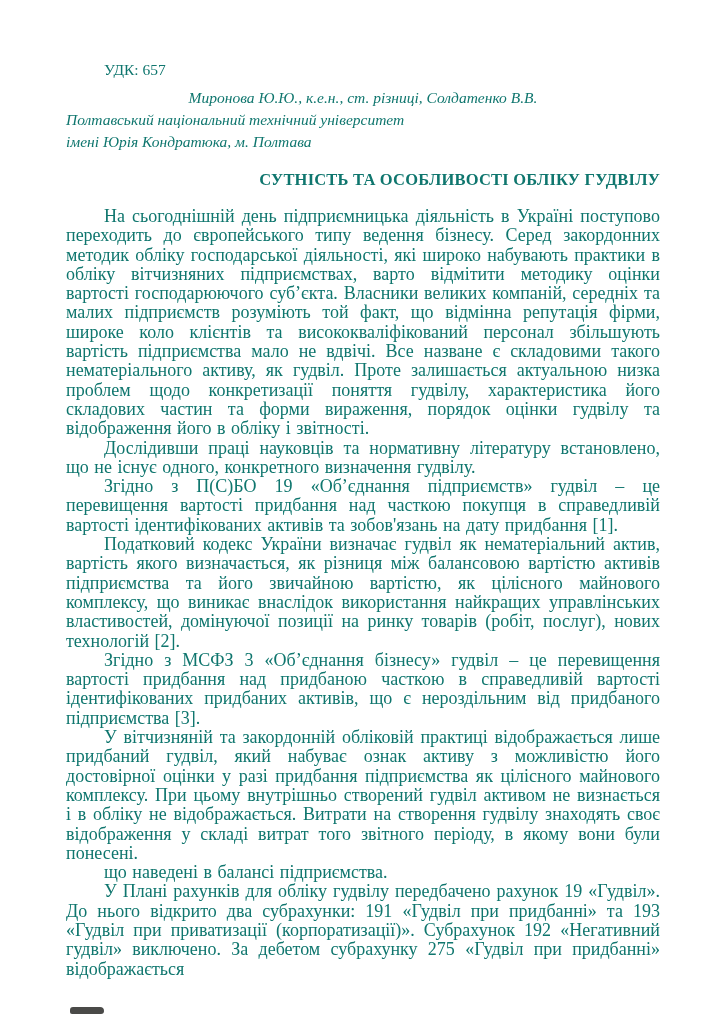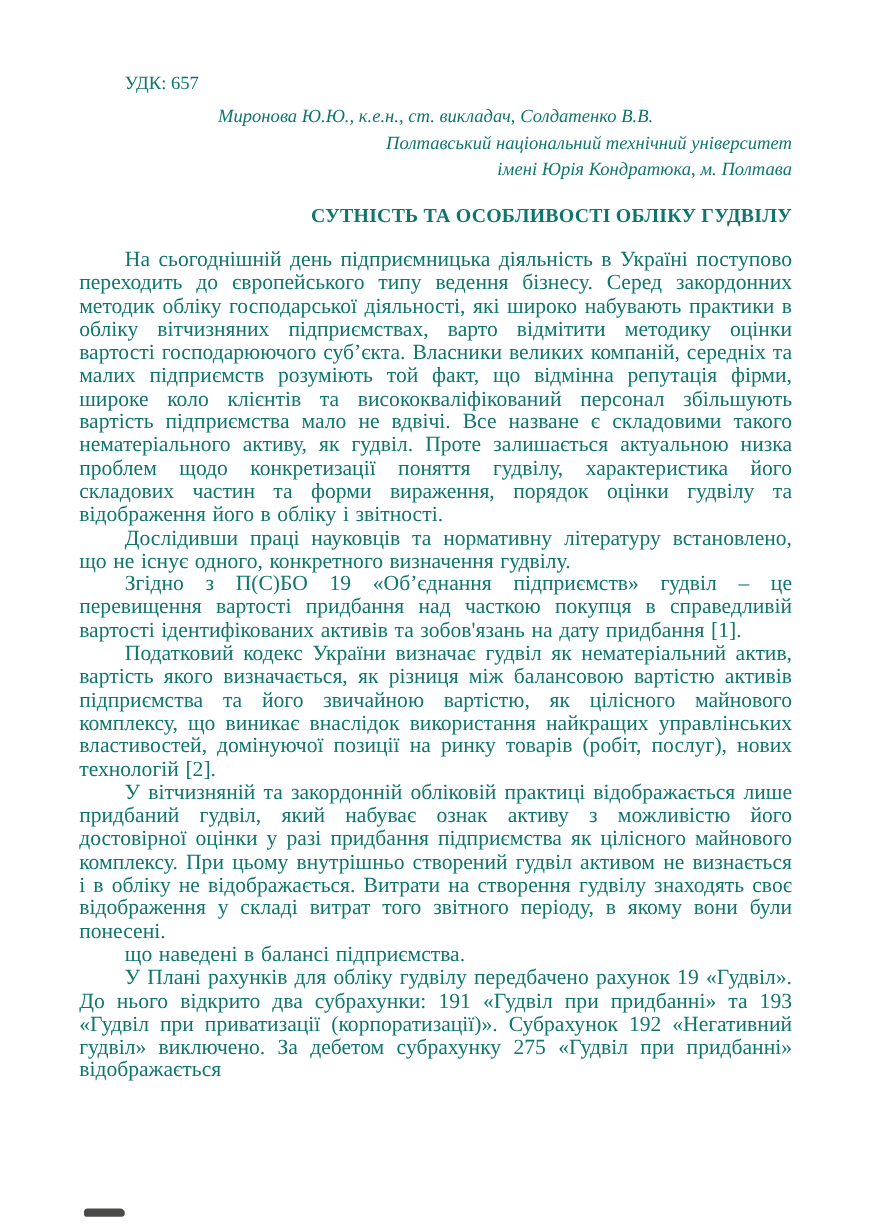--- a/index.html
+++ b/index.html
@@ -25,21 +25,21 @@
     margin: 0 0 8px 38px;
   }
   .byline {
     text-align: center;
     font-style: italic;
     font-size: 15.5px;
     line-height: 22px;
     margin: 0;
   }
   .affiliation {
-    text-align: right;
+    text-align: left;
     font-style: italic;
     font-size: 15.5px;
     line-height: 22px;
     margin: 0;
   }
   .title {
     text-align: right;
     font-weight: bold;
     font-size: 16.5px;
     line-height: 22px;
@@ -65,36 +65,37 @@
     opacity: 0.85;
   }
 </style>
 </head>
 <body>
 
 <div class="page">
 
   <div class="udc">УДК: 657</div>
 
-  <div class="byline">Миронова Ю.Ю., к.е.н., ст. викладач, Солдатенко В.В.</div>
+  <div class="byline">Миронова Ю.Ю., к.е.н., ст. різниці, Солдатенко В.В.</div>
 
   <div class="affiliation">Полтавський національний технічний університет</div>
 
   <div class="affiliation">імені Юрія Кондратюка, м. Полтава</div>
 
   <h1 class="title">СУТНІСТЬ ТА ОСОБЛИВОСТІ ОБЛІКУ ГУДВІЛУ</h1>
 
   <p class="para">На сьогоднішній день підприємницька діяльність в Україні поступово переходить до європейського типу ведення бізнесу. Серед закордонних методик обліку господарської діяльності, які широко набувають практики в обліку вітчизняних підприємствах, варто відмітити методику оцінки вартості господарюючого суб’єкта. Власники великих компаній, середніх та малих підприємств розуміють той факт, що відмінна репутація фірми, широке коло клієнтів та висококваліфікований персонал збільшують вартість підприємства мало не вдвічі. Все назване є складовими такого нематеріального активу, як гудвіл. Проте залишається актуальною низка проблем щодо конкретизації поняття гудвілу, характеристика його складових частин та форми вираження, порядок оцінки гудвілу та відображення його в обліку і звітності.</p>
 
   <p class="para">Дослідивши праці науковців та нормативну літературу встановлено, що не існує одного, конкретного визначення гудвілу.</p>
 
   <p class="para">Згідно з П(С)БО 19 «Об’єднання підприємств» гудвіл – це перевищення вартості придбання над часткою покупця в справедливій вартості ідентифікованих активів та зобов'язань на дату придбання [1].</p>
 
   <p class="para">Податковий кодекс України визначає гудвіл як нематеріальний актив, вартість якого визначається, як різниця між балансовою вартістю активів підприємства та його звичайною вартістю, як цілісного майнового комплексу, що виникає внаслідок використання найкращих управлінських властивостей, домінуючої позиції на ринку товарів (робіт, послуг), нових технологій [2].</p>
 
+  <p class="para">Згідно з МСФЗ 3 «Об’єднання бізнесу» гудвіл – це перевищення вартості придбання над придбаною часткою в справедливій вартості ідентифікованих придбаних активів, що є нероздільним від придбаного підприємства [3].</p>
 
   <p class="para">У вітчизняній та закордонній обліковій практиці відображається лише придбаний гудвіл, який набуває ознак активу з можливістю його достовірної оцінки у разі придбання підприємства як цілісного майнового комплексу. При цьому внутрішньо створений гудвіл активом не визнається і в обліку не відображається. Витрати на створення гудвілу знаходять своє відображення у складі витрат того звітного періоду, в якому вони були понесені.</p>
 
 
   <p class="para">що наведені в балансі підприємства.</p>
 
   <p class="para">У Плані рахунків для обліку гудвілу передбачено рахунок 19 «Гудвіл». До нього відкрито два субрахунки: 191 «Гудвіл при придбанні» та 193 «Гудвіл при приватизації (корпоратизації)». Субрахунок 192 «Негативний гудвіл» виключено. За дебетом субрахунку 275 «Гудвіл при придбанні» відображається</p>
 
   <div class="artifact"></div>
 

